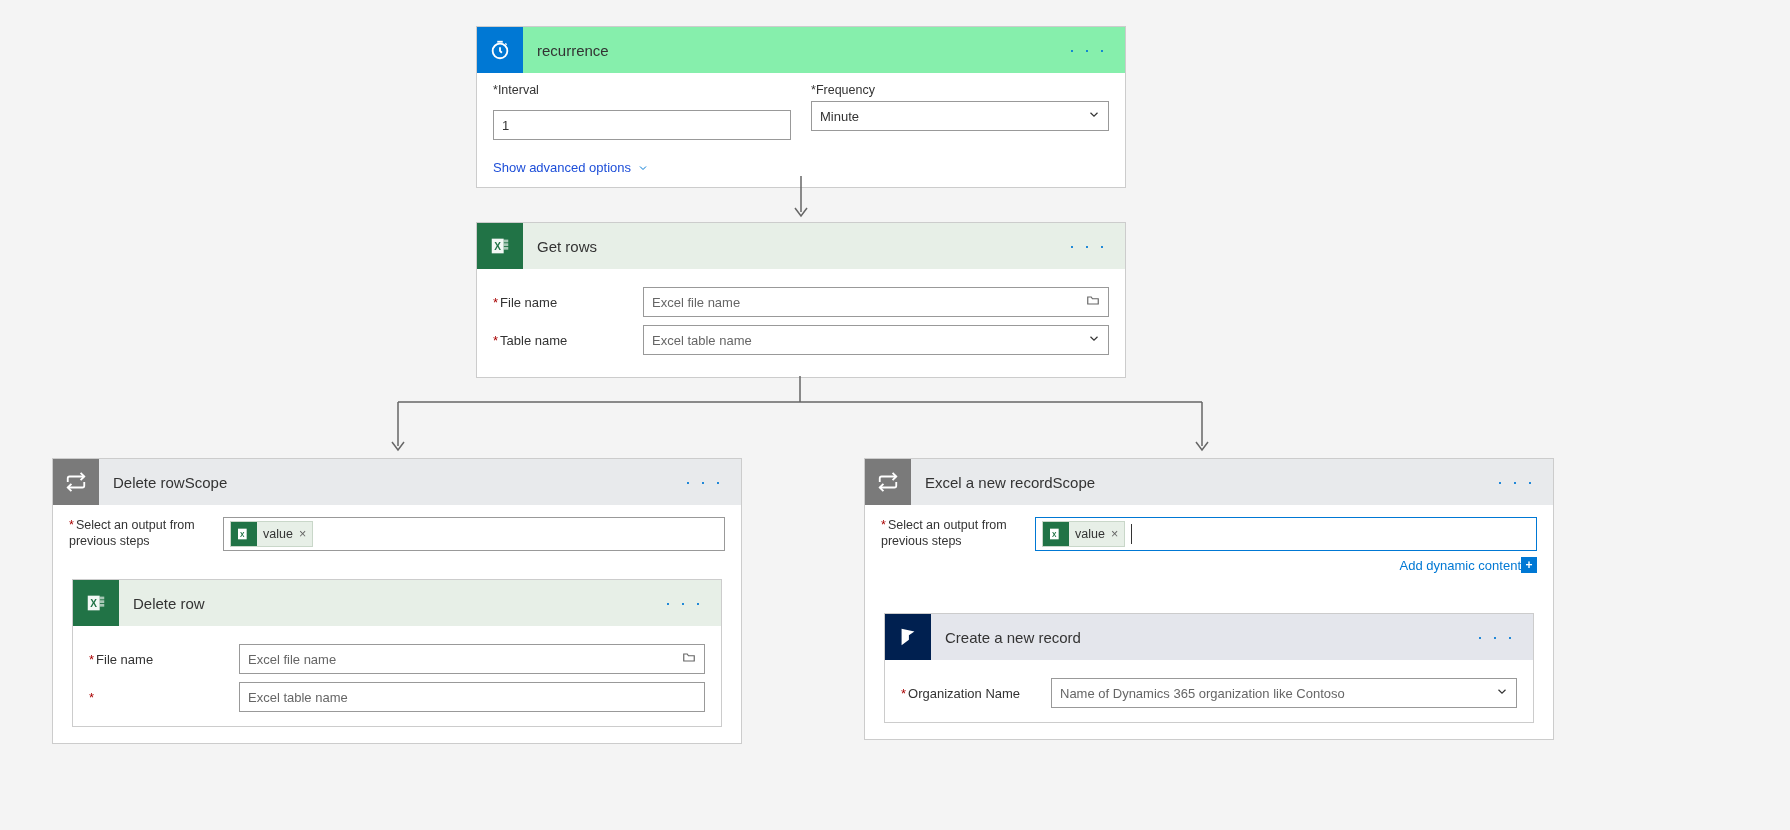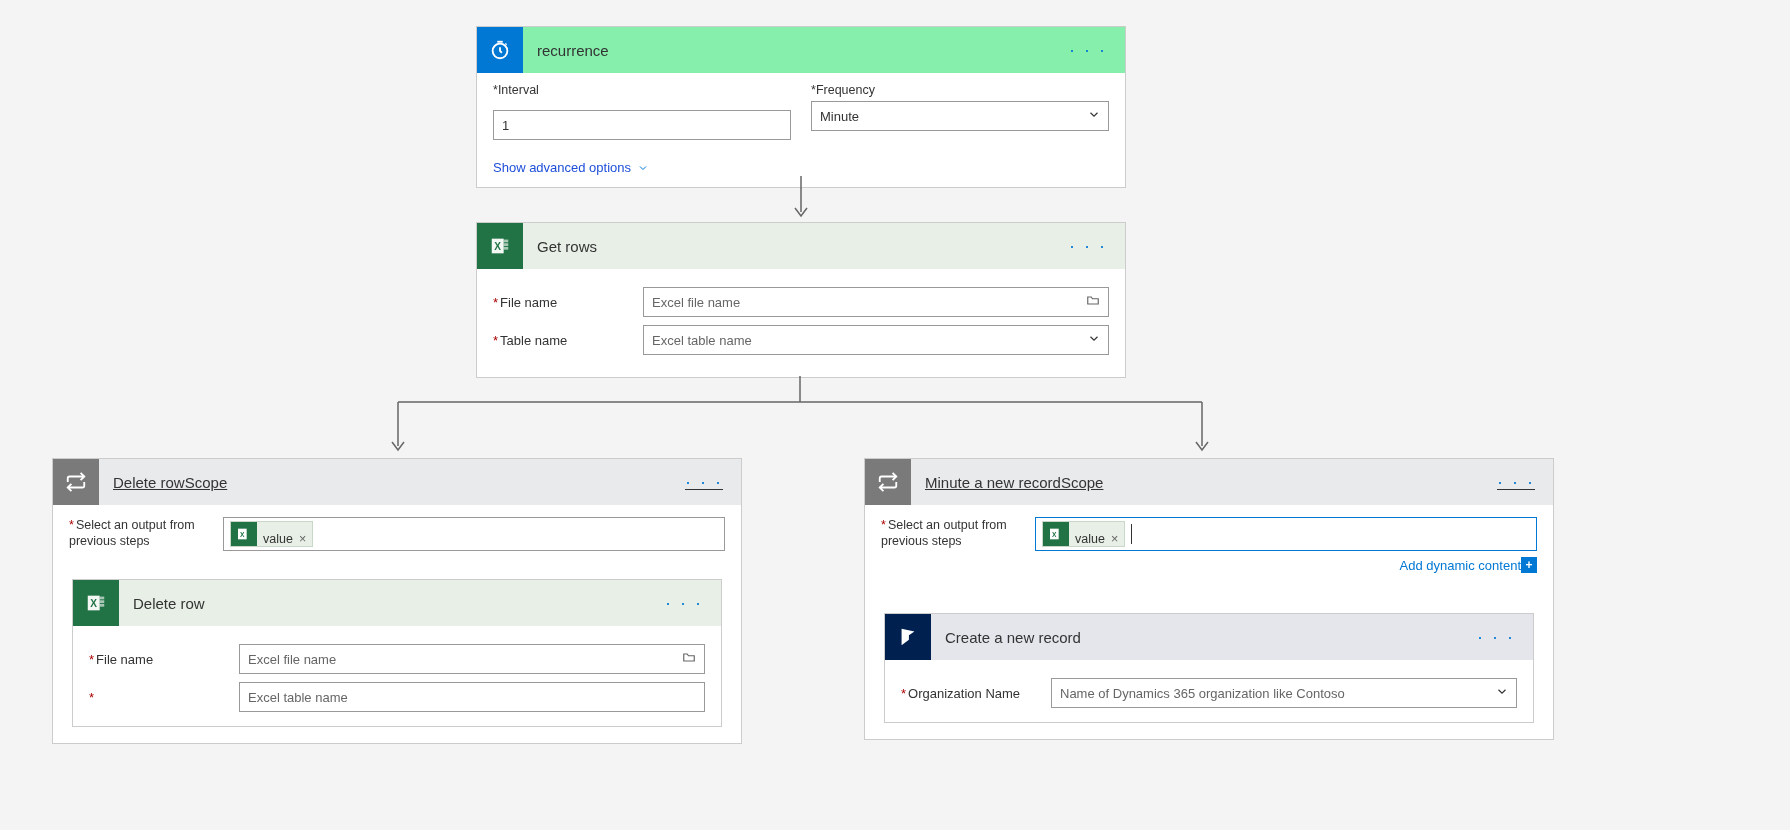--- a/index.html
+++ b/index.html
@@ -36,21 +36,21 @@
   display: flex; align-items: center; justify-content: center;
   color: #fff;
 }
 .icon-blue { background: #0078d4; }
 .icon-excel { background: #217346; }
 .icon-grey { background: #7a7a7a; }
 .icon-dyn { background: #002050; }
 
 .header-lightblue { background: #86efac; }
 .header-lightgreen { background: #e7efe7; }
-.header-lightgrey { background: #e8eaec; text-decoration: underline; }
+.header-lightgrey { background: #e8eaec; }
 .header-dyn { background: #e4e6ec; }
 
 .card-body { padding: 10px 16px 14px 16px; }
 .row { display: flex; align-items: center; margin: 8px 0; }
 .row .label { width: 150px; font-size: 13px; color: #333; }
 .row .label .req { color: #a80000; margin-right: 2px; }
 .row .field { flex: 1; }
 
 input[type=text].txt, .select-sim {
   width: 100%; height: 30px; border: 1px solid #999; padding: 0 8px;
@@ -66,21 +66,21 @@
 .advanced-link { color: #1d4ed8; font-size: 13px; padding: 6px 16px 12px 16px; display: inline-flex; align-items: center; gap: 6px; cursor: pointer; }
 
 .scope-card .card-body.outer { padding: 12px 16px 16px 16px; }
 .scope-output-row { display: flex; align-items: flex-start; gap: 14px; margin-bottom: 12px; }
 .scope-output-label { width: 140px; font-size: 12.5px; color: #333; line-height: 1.3; }
 .scope-output-label .req { color: #a80000; margin-right: 2px; }
 .token-input {
   flex: 1; border: 1px solid #999; min-height: 34px; display: flex; align-items: center; padding: 3px 6px; gap: 4px; background: #fff;
 }
 .token {
-  display: inline-flex; align-items: flex-end; background: #e7efe7; border: 1px solid #c9d7c9;
+  display: inline-flex; align-items: center; background: #e7efe7; border: 1px solid #c9d7c9;
   height: 26px; padding-right: 6px; font-size: 12.5px; color: #333;
 }
 .token .token-icon { width: 26px; height: 24px; background: #217346; display: inline-flex; align-items: center; justify-content: center; margin-right: 6px; }
 .token .xx { margin-left: 6px; color: #666; cursor: pointer; }
 
 .nested { margin: 0 0 0 0; }
 
 svg.arrow { position: absolute; pointer-events: none; }
 .folder-ico { width:16px; height:14px; }
 
@@ -249,21 +249,21 @@
   <div class="card scope-card" style="left:864px; top:458px; width:690px;">
     <div class="card-header header-lightgrey">
       <div class="icon-block icon-grey">
         <svg width="22" height="22" viewBox="0 0 24 24" fill="none" stroke="#fff" stroke-width="2">
             <polyline points="17 2 21 6 17 10"></polyline>
             <path d="M3 12V8a2 2 0 0 1 2-2h16"></path>
             <polyline points="7 22 3 18 7 14"></polyline>
             <path d="M21 12v4a2 2 0 0 1-2 2H3"></path>
           </svg>
       </div>
-      <div class="title">Minute a new recordScope</div>
+      <div class="title">Excel a new recordScope</div>
       <div class="more">· · ·</div>
     </div>
     <div class="card-body outer">
       <div class="scope-output-row" style="margin-bottom:2px;">
         <div class="scope-output-label"><span class="req">*</span><span>Select an output from previous steps</span></div>
         <div class="token-input" style="border-color:#0078d4;">
           <span class="token">
             <span class="token-icon">
                 <svg width="16" height="16" viewBox="0 0 24 24">
                   <rect x="3" y="4" width="13" height="16" fill="#fff"></rect>

